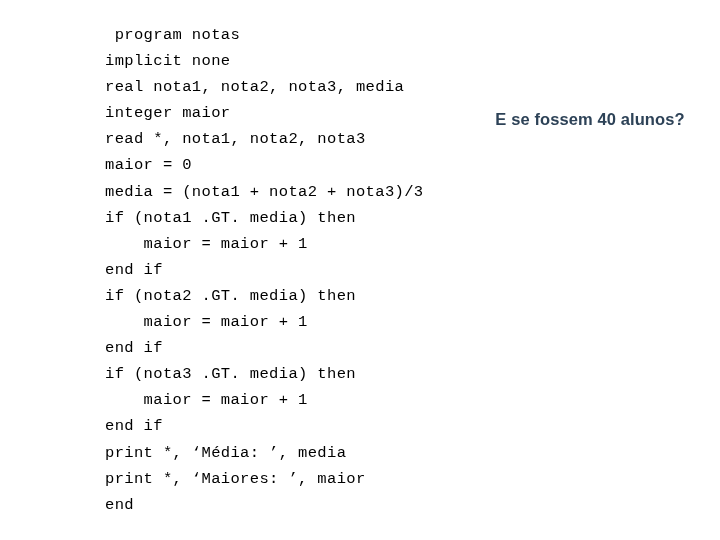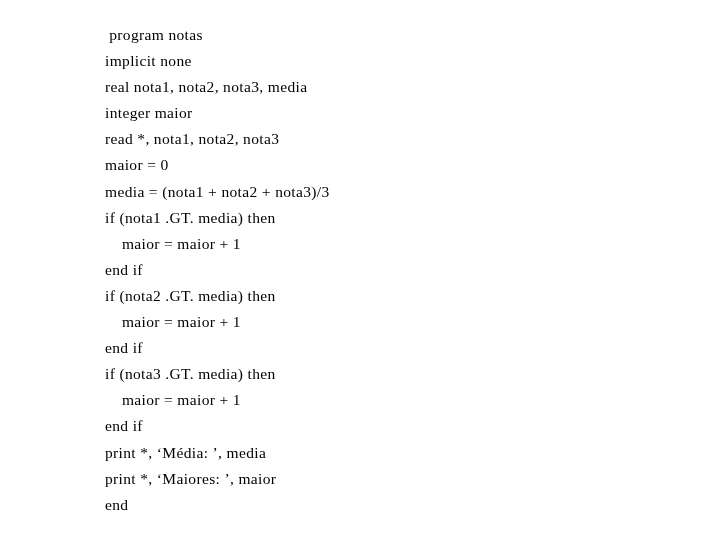--- a/index.html
+++ b/index.html
@@ -25,21 +25,21 @@
 
   
   #code-block {
     position: absolute;
     left: 105px;
     top: 22px;
     width: 400px;
     margin: 0;
     padding: 0;
     color: #000000;
-    font-family: Liberation Serif, serif;
+    font-family: Liberation Mono, monospace;
     font-size: 15.5px;
     line-height: 26.1px;
     white-space: pre;
     letter-spacing: 0.35px;
   }
 
   #code-block .code-line {
     display: block;
     white-space: pre;
     height: 26.1px;
@@ -60,14 +60,15 @@
     white-space: nowrap;
   }
 </style>
 </head>
 <body>
 
 <div id="slide">
 
   <pre id="code-block" style="color: rgb(0, 0, 0);"><span class="code-line"> program notas</span><span class="code-line">implicit none</span><span class="code-line">real nota1, nota2, nota3, media</span><span class="code-line">integer maior</span><span class="code-line">read *, nota1, nota2, nota3</span><span class="code-line">maior = 0</span><span class="code-line">media = (nota1 + nota2 + nota3)/3</span><span class="code-line">if (nota1 .GT. media) then</span><span class="code-line">    maior = maior + 1</span><span class="code-line">end if</span><span class="code-line">if (nota2 .GT. media) then</span><span class="code-line">    maior = maior + 1</span><span class="code-line">end if</span><span class="code-line">if (nota3 .GT. media) then</span><span class="code-line">    maior = maior + 1</span><span class="code-line">end if</span><span class="code-line">print *, ‘Média: ’, media</span><span class="code-line">print *, ‘Maiores: ’, maior</span><span class="code-line">end</span></pre>
 
+  <div id="annotation">E se fossem 40 alunos?</div>
 
 </div>
 
 </body></html>

